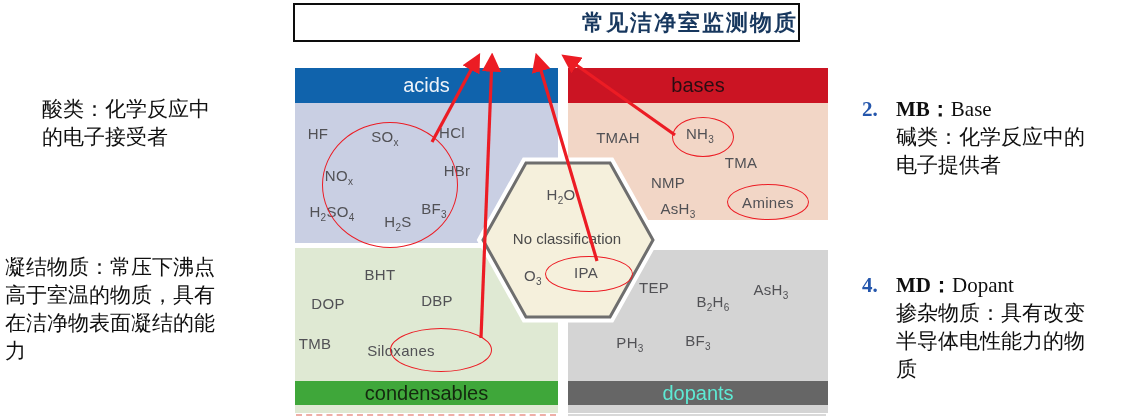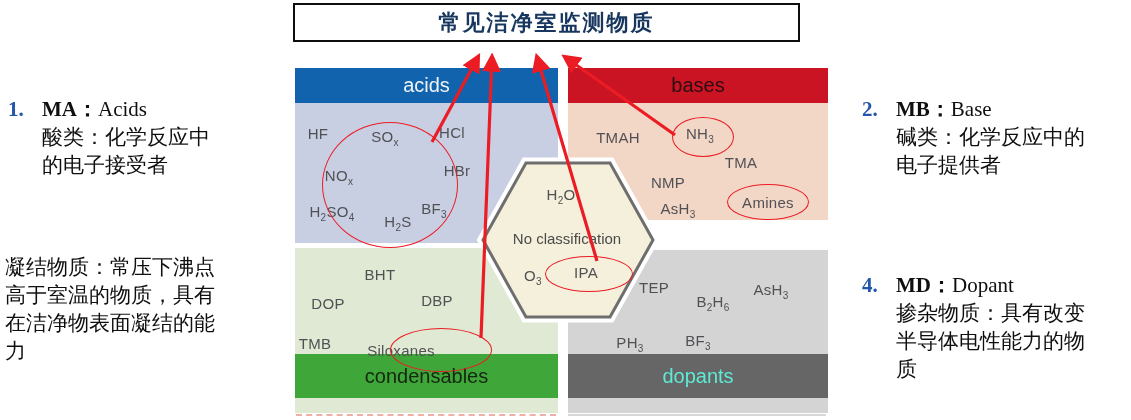--- a/index.html
+++ b/index.html
@@ -1,34 +1,34 @@
 <!DOCTYPE html>
 <html style="--title-text: #17375e; --red: #ec1c24; --acids-header: #1063ac; --acids-body: #c9cfe3; --bases-header: #cb1423; --bases-body: #f2d6c6; --cond-body: #dfe9d3; --cond-footer: #3fa73a; --dop-body: #d4d4d4; --dop-footer: #666666; --hex-fill: #f5f0dc; --hex-border: #6e6e6e; --substance: #515155; --note-num: #2456ac;"><head>
 <meta charset="utf-8">
 <style>
   html,body{margin:0;padding:0;background:#fff;}
   .stage{position:relative;width:1131px;height:420px;background:#fff;overflow:hidden;
          font-family:"Liberation Sans",sans-serif;}
 
   
   .title-box{position:absolute;left:293px;top:3px;width:507px;height:39px;
-    border:2.5px solid #0d0d0d;box-sizing:border-box;display:flex;align-items:center;justify-content:center;}
+    border:2.5px solid #0d0d0d;box-sizing:border-box;display:flex;align-items:center;justify-content:flex-end;}
   .title-box span{font-family:"Liberation Sans",sans-serif;font-size:22px;font-weight:bold;
     color:var(--title-text,#17375e);letter-spacing:2px;}
 
   
   .quad{position:absolute;box-sizing:border-box;}
   .quad-acids{left:295px;top:68px;width:263px;height:175px;background:var(--acids-body,#c9cfe3);}
   .quad-bases{left:568px;top:68px;width:260px;height:152px;background:var(--bases-body,#f2d6c6);}
   .quad-cond {left:295px;top:248px;width:263px;height:165px;background:var(--cond-body,#dfe9d3);}
   .quad-dop  {left:568px;top:250px;width:260px;height:163px;background:var(--dop-body,#d4d4d4);}
   .band{position:absolute;left:0;width:100%;height:35px;display:flex;align-items:center;justify-content:center;
         font-size:20px;}
   .band-top{top:0;}
-  .band-bottom{bottom:15px;height:44px;}
+  .band-bottom{bottom:8px;height:24px;}
   .band-acids{background:var(--acids-header,#1063ac);color:#eef3f9;}
   .band-bases{background:var(--bases-header,#cb1423);color:#2b0d12;}
   .band-cond{background:var(--cond-footer,#3fa73a);color:#14280f;}
   .band-dop{background:var(--dop-footer,#666666);color:#5eead4;}
 
   
   .hex-svg{position:absolute;left:470px;top:150px;width:200px;height:180px;}
   .hex-halo{fill:none;stroke:#ffffff;stroke-width:11;}
   .hex-main{fill:var(--hex-fill,#f5f0dc);stroke:var(--hex-border,#6e6e6e);stroke-width:3;}
   .hex-label{position:absolute;transform:translate(-50%,-50%);font-size:15px;color:#4a4a4a;white-space:nowrap;}
@@ -138,21 +138,20 @@
       </marker>
     </defs>
   <line x1="432" y1="142" x2="478" y2="57" class="arrow-line" marker-end="url(#arrowhead)"></line>
       <line x1="481" y1="338" x2="492" y2="57" class="arrow-line" marker-end="url(#arrowhead)"></line>
       <line x1="597" y1="261" x2="537" y2="57" class="arrow-line" marker-end="url(#arrowhead)"></line>
       <line x1="675" y1="135" x2="565" y2="57" class="arrow-line" marker-end="url(#arrowhead)"></line>
     </svg>
 
   <div id="notes-layer">
       <div class="note" style="left: 8px; top: 95px; width: 282px;">
-        <div><span class="note-num">1.</span><span class="note-code">MA：</span><span class="note-en">Acids</span></div>
         <div class="note-cn">酸类：化学反应中</div>
         <div class="note-cn">的电子接受者</div>
       </div>
       <div class="note" style="left: 862px; top: 95px; width: 268px;">
         <div><span class="note-num">2.</span><span class="note-code">MB：</span><span class="note-en">Base</span></div>
         <div class="note-cn">碱类：化学反应中的</div>
         <div class="note-cn">电子提供者</div>
       </div>
       <div class="note hang" style="left: 5px; top: 253px; width: 292px;">
         <div class="note-cn">凝结物质：常压下沸点</div>

